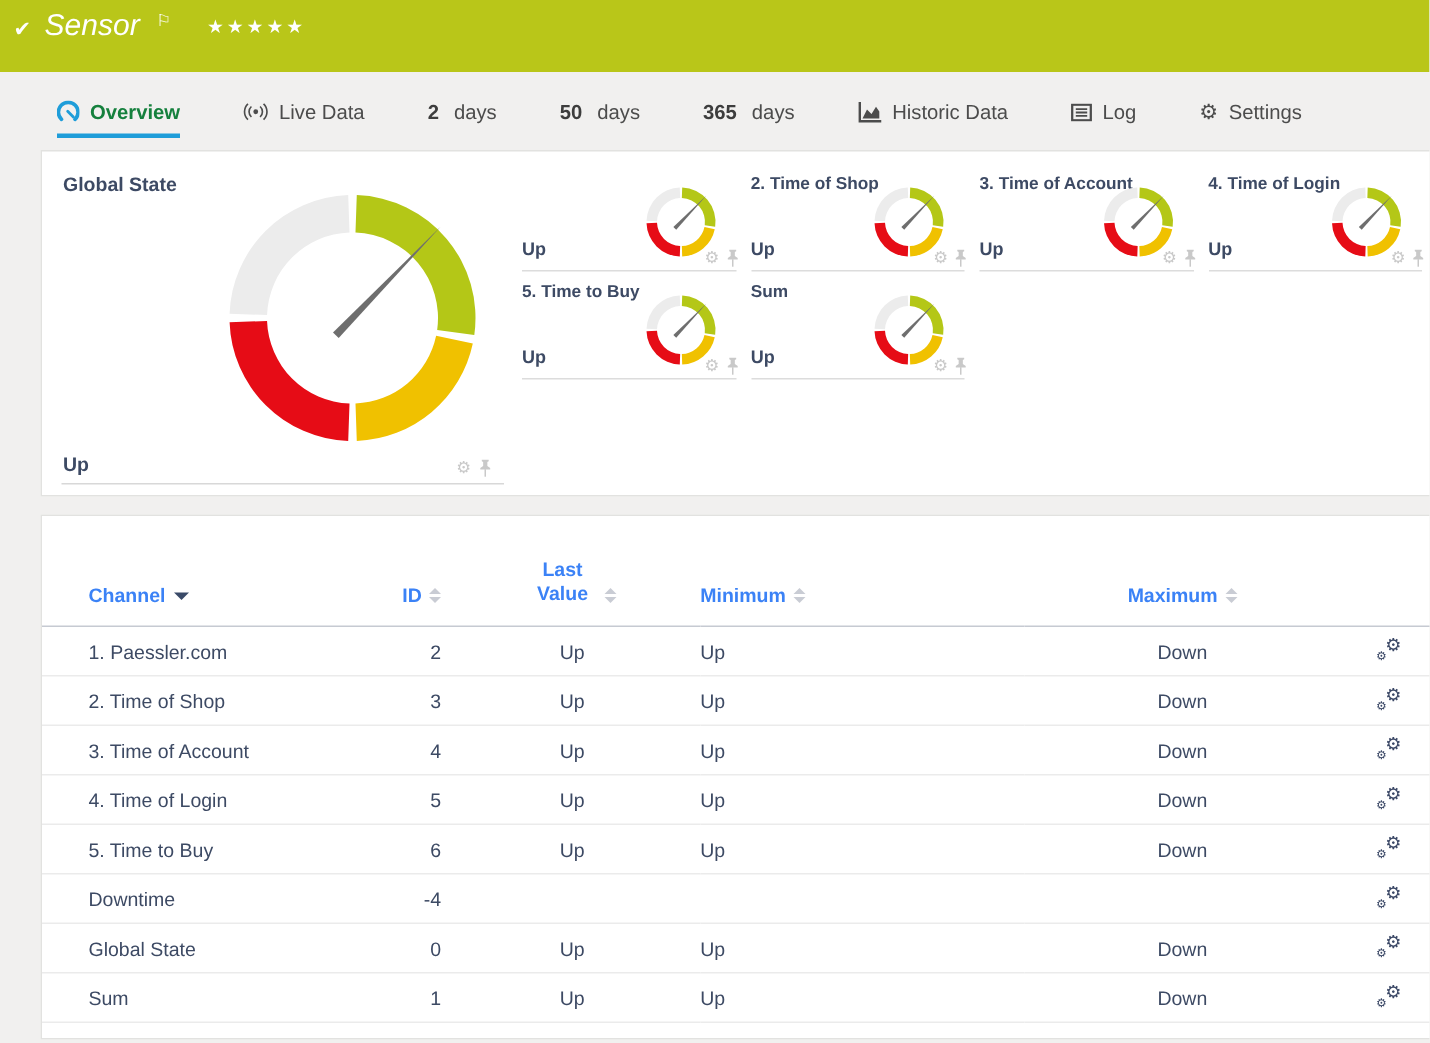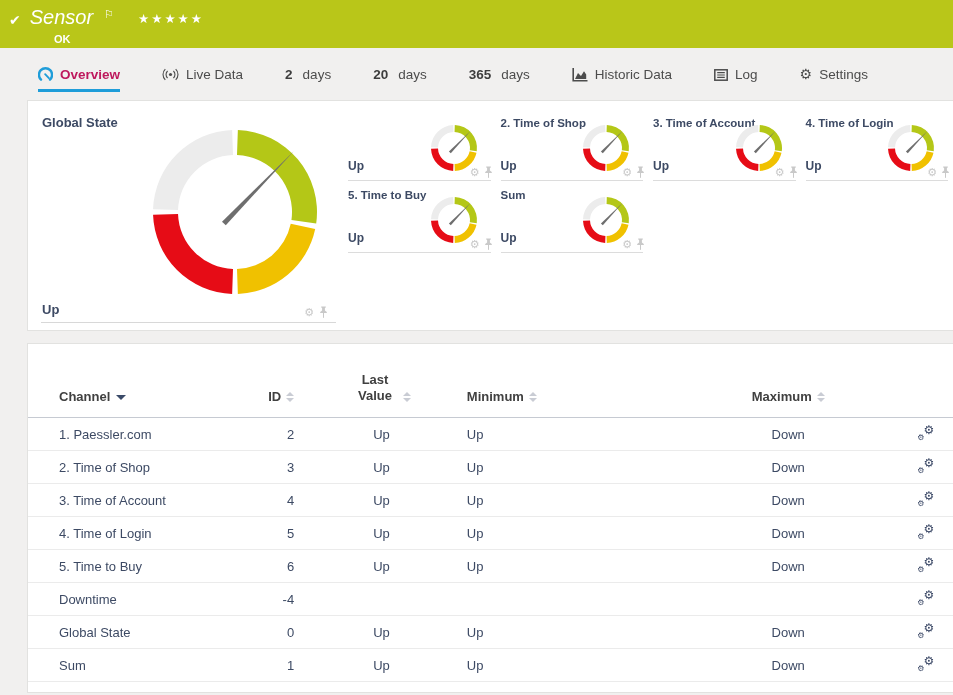--- a/index.html
+++ b/index.html
@@ -16,21 +16,21 @@
   .check-ic { font-size:14px; margin-right:9px; position:relative; top:1px; }
   .kind { font-style:italic; font-size:20px; margin-right:8px; }
   .sensor-title { font-weight:bold; font-size:16.5px; letter-spacing:.2px; }
   .flag-ic { font-size:11px; position:relative; top:-6px; margin-left:3px; }
   .stars { font-size:12.5px; margin-left:24px; letter-spacing:2px; position:relative; top:-1px; }
   .ok-label { font-size:11px; font-weight:bold; margin:4px 0 0 45px; }
   
   .tabs { display:flex; align-items:flex-end; gap:42px; padding:13px 0 0 38px; height:44px; }
   .tab { display:flex; align-items:center; gap:7px; font-size:13.5px; color:#4c4c4c;
          padding-bottom:7px; border-bottom:3px solid transparent; cursor:pointer; white-space:nowrap; }
-  .tab.active { color:#be185d; border-bottom-color:#1f9dd9; font-weight:bold; }
+  .tab.active { color:#15803d; border-bottom-color:#1f9dd9; font-weight:bold; }
   .tab .num { font-weight:bold; color:#3d3d3d; margin-right:3px; }
   .tab .gear-glyph { font-size:14px; color:#4c4c4c; font-style:normal; }
   
   .card { background:#fff; border:1px solid #e2e2e0; margin-left:27px; margin-right:-6px; }
   .card-gauges { margin-top:8px; height:231px; display:flex; }
   
   .main-widget { width:312px; position:relative; flex-shrink:0; }
   .mw-title { position:absolute; left:14px; top:14px; font-size:13px; font-weight:bold; }
   .mw-gauge { position:absolute; left:122px; top:26px; }
   .mw-value { position:absolute; left:14px; bottom:13px; font-size:13px; font-weight:bold; }
@@ -41,21 +41,21 @@
                 padding-top:8px; column-gap:10px; margin:0 10px 0 8px; }
   .sw { position:relative; border-bottom:1px solid #dcdcdc; }
   .sw-title { font-size:11.5px; font-weight:bold; padding-top:8px; white-space:nowrap; }
   .sw-gauge { position:absolute; right:13px; top:15px; }
   .sw-value { position:absolute; left:0; bottom:7px; font-size:12px; font-weight:bold; }
   .sw-icons { position:absolute; right:-2px; bottom:2px; display:flex; align-items:center; gap:4px; }
   .gear-ic { font-size:11px; color:#c9c9c9; font-style:normal; line-height:1; }
   
   .card-table { margin-top:12px; min-height:350px; }
   table { width:100%; border-collapse:collapse; table-layout:fixed; }
-  th { font-size:13px; color:#404040; font-weight:bold; vertical-align:bottom;
+  th { font-size:13px; color:#3b82f6; font-weight:bold; vertical-align:bottom;
        padding:28px 0 13px; border-bottom:1px solid #c6cad2; }
   td { font-size:13px; color:#3d4a64; padding:0; height:33px; border-bottom:1px solid #ebebeb; }
   .c-ch { width:205px; text-align:left; padding-left:31px; }
   .c-id { width:62px;  text-align:right; padding-right:2px; }
   .c-last { width:170px; text-align:center; }
   .c-min { width:215px; text-align:left; }
   .c-max { width:210px; text-align:center; }
   .c-gear { width:64px; text-align:center; }
   th.c-last .wrap { display:inline-block; max-width:46px; line-height:16px; text-align:center; vertical-align:bottom; }
   
@@ -75,21 +75,20 @@
 </head>
 <body>
 
 <div class="topbar">
   <div class="topbar-line1">
     <span class="check-ic">✔</span>
     <span class="kind">Sensor</span>
     <span class="flag-ic">⚐</span>
     <span class="stars">★★★★★</span>
   </div>
-  <div class="ok-label">OK</div>
 </div>
 
 <div class="tabs">
   <div class="tab active">
     <svg width="15" height="15" viewBox="0 0 16 16">
       <path d="M3.2 13.4 A7 7 0 1 1 12.8 13.4" fill="none" stroke="#1f9dd9" stroke-width="2.6" stroke-linecap="round"></path>
       <path d="M7.6 7.6 L11.6 11.8" stroke="#1f9dd9" stroke-width="2" stroke-linecap="round"></path>
     </svg>
     <span>Overview</span>
   </div>
@@ -101,21 +100,21 @@
       <path d="M11.4 3 A4.7 4.7 0 0 1 11.4 10" stroke="#4c4c4c" fill="none" stroke-width="1.1"></path>
       <path d="M13.7 1.2 A7.3 7.3 0 0 1 13.7 11.8" stroke="#4c4c4c" fill="none" stroke-width="1.1"></path>
     </svg>
     <span>Live Data</span>
   </div>
   <div class="tab">
     <span class="num">2</span>
     <span>days</span>
   </div>
   <div class="tab">
-    <span class="num">20</span>
+    <span class="num">50</span>
     <span>days</span>
   </div>
   <div class="tab">
     <span class="num">365</span>
     <span>days</span>
   </div>
   <div class="tab">
     <svg width="16" height="14" viewBox="0 0 16 14">
       <path d="M1.2 0 V12.8 H15.5" stroke="#4c4c4c" stroke-width="1.6" fill="none"></path>
       <path d="M3 11 L6 5 L9 8 L12 3.2 L14.2 6.4 V11 Z" fill="#4c4c4c"></path>

